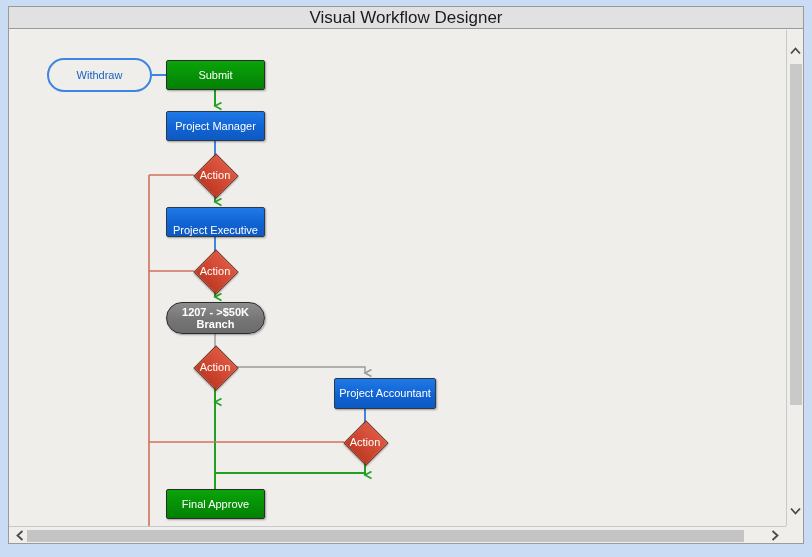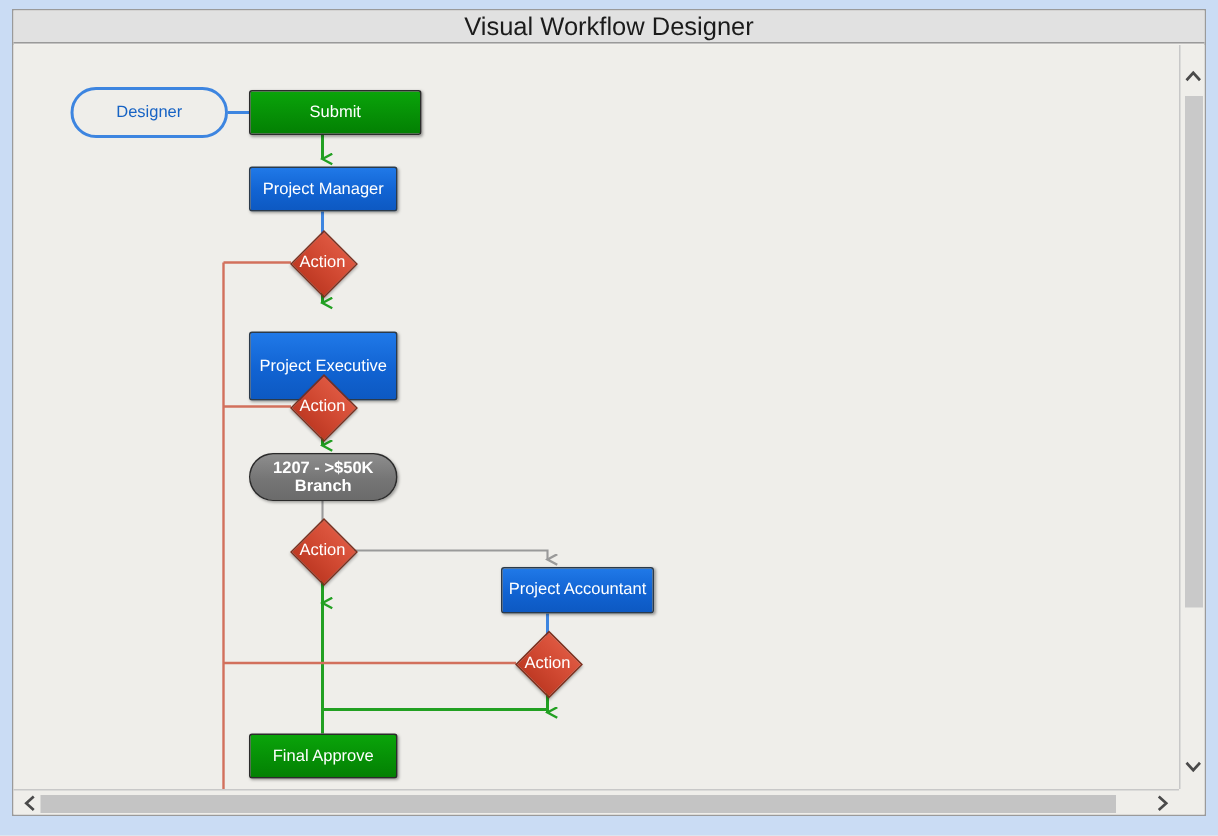--- a/index.html
+++ b/index.html
@@ -133,37 +133,37 @@
         <path d="M185,145 L140,145" stroke="#d2705c" stroke-width="1.6" fill="none"></path>
 
         <path d="M185,241 L140,241" stroke="#d2705c" stroke-width="1.6" fill="none"></path>
 
         <path d="M335,412 L140,412" stroke="#d2705c" stroke-width="1.6" fill="none"></path>
 
         <path d="M140,145 L140,518 L152,518" stroke="#d2705c" stroke-width="1.6" fill="none" marker-end="url(#ar)"></path>
       </svg>
 
       <div class="node n-pill" style="left:38px;top:28px;width:105px;height:34px;">
-        <span>Designer</span>
-      </div>
-
-      <div class="node n-green" style="left:157px;top:30px;width:115px;height:30px;">
+        <span>Withdraw</span>
+      </div>
+
+      <div class="node n-green" style="left:157px;top:30px;width:99px;height:30px;">
         <span>Submit</span>
       </div>
 
       <div class="node n-blue" style="left:157px;top:81px;width:99px;height:30px;">
         <span>Project Manager</span>
       </div>
 
       <div class="diamond" style="left:185px;top:124px;">
         <div class="dshape"></div>
         <div class="dlabel">Action</div>
       </div>
 
-      <div class="node n-blue" style="left:157px;top:191px;width:99px;height:46px;">
+      <div class="node n-blue" style="left:157px;top:177px;width:99px;height:30px;align-items:flex-end;">
         <span>Project Executive</span>
       </div>
 
       <div class="diamond" style="left:185px;top:220px;">
         <div class="dshape"></div>
         <div class="dlabel">Action</div>
       </div>
 
       <div class="node n-gray" style="left:157px;top:272px;width:99px;height:32px;font-weight:bold;">
         <span>1207 - &gt;$50K Branch</span>

